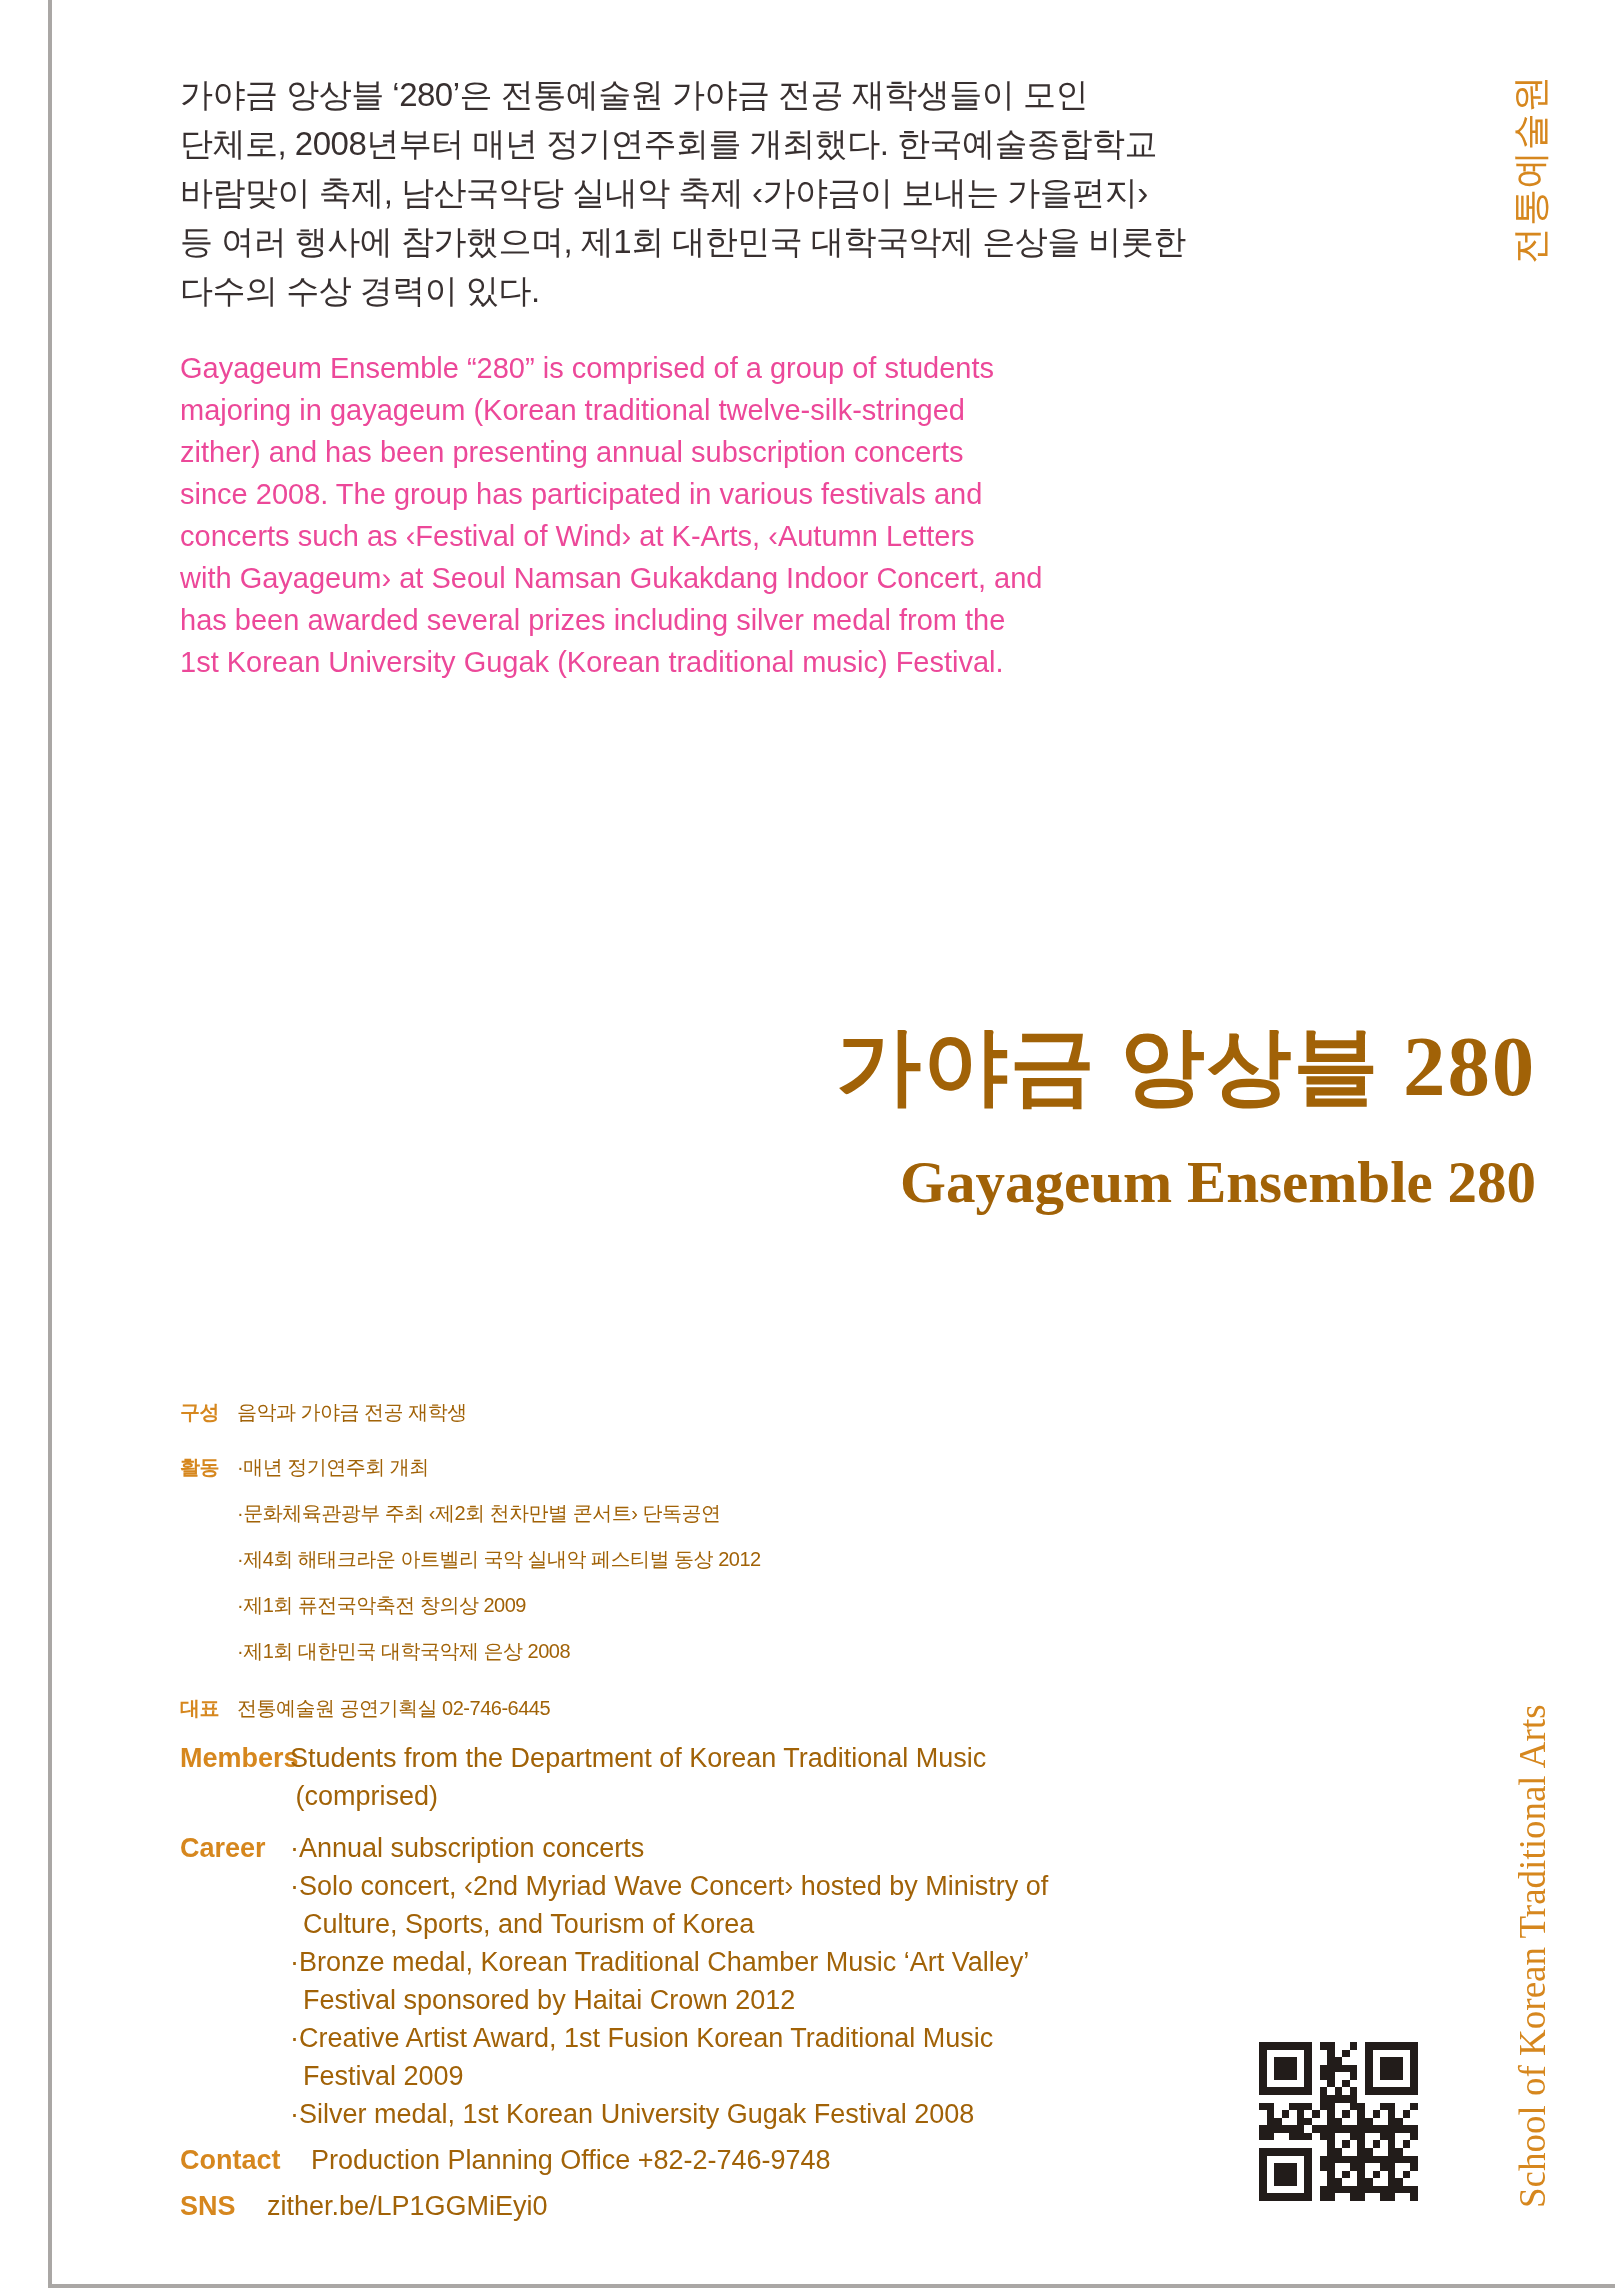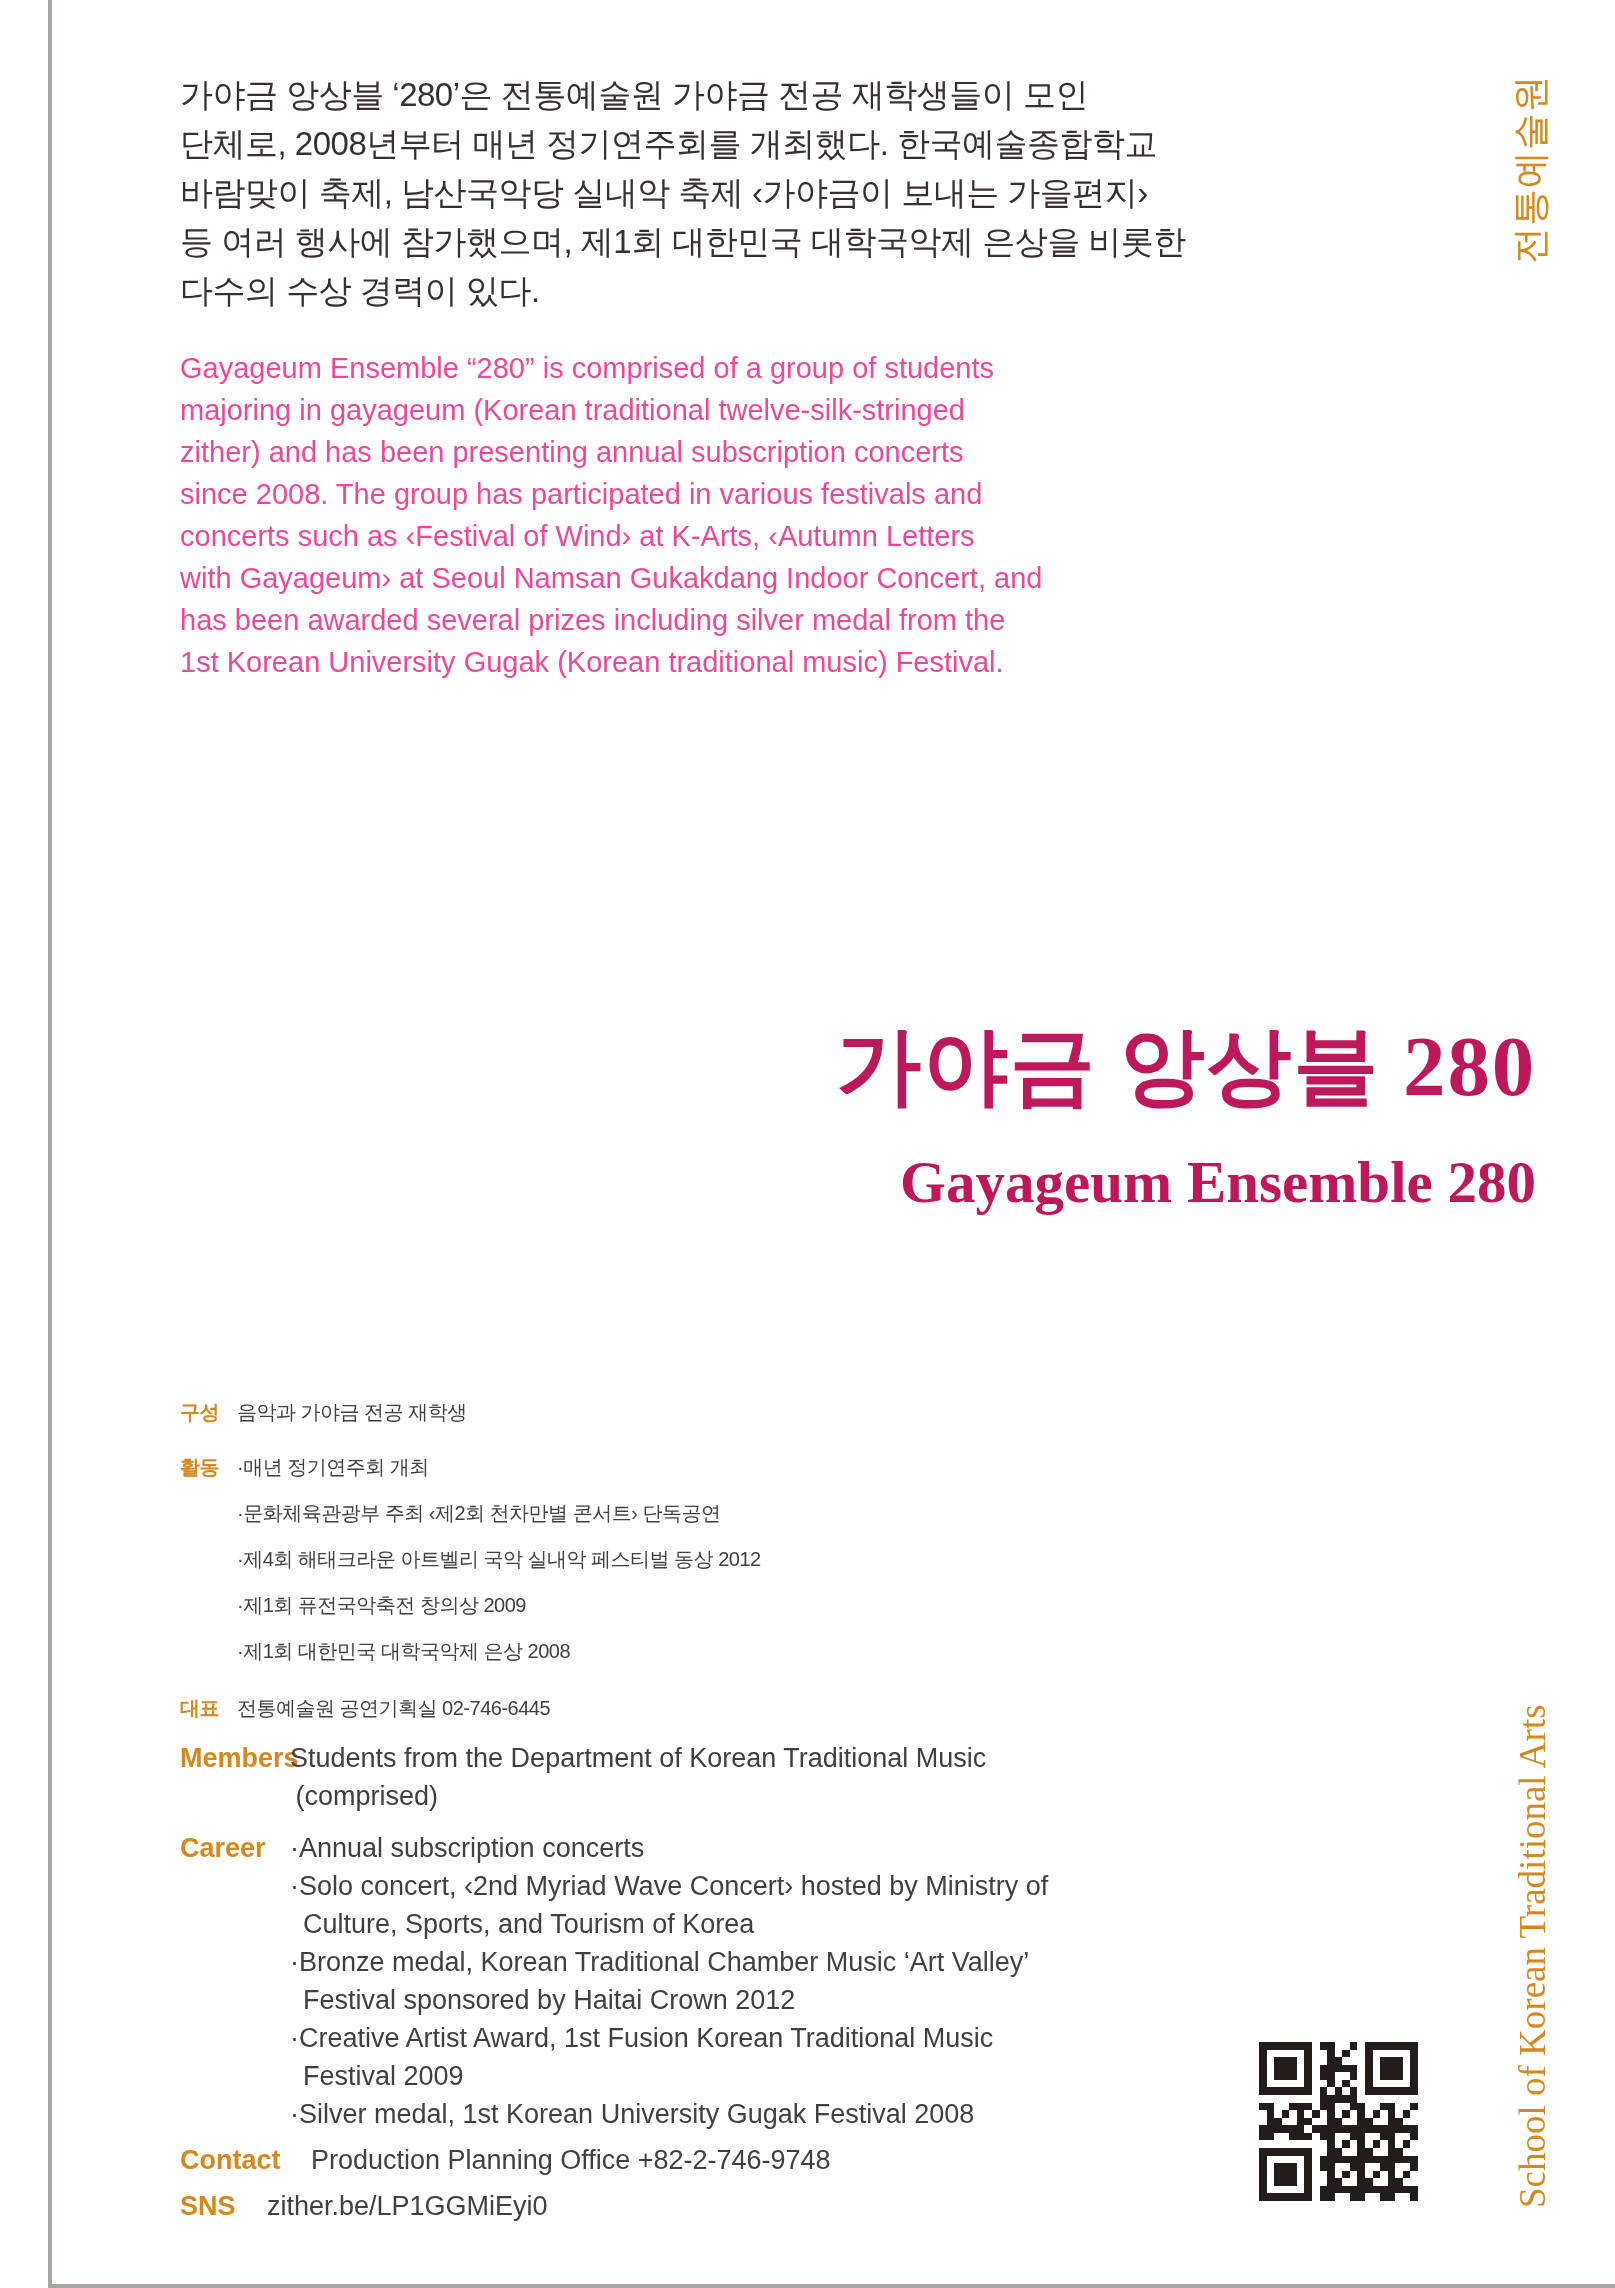--- a/index.html
+++ b/index.html
@@ -12,28 +12,28 @@
 
   .intro-ko{position:absolute;left:132px;top:70px;font-size:33px;line-height:49px;
     letter-spacing:-0.5px;color:#383030;}
   .intro-en{position:absolute;left:132px;top:347px;font-size:29px;line-height:42px;color:#ec4899;}
 
   .vtext{position:absolute;transform-origin:0 0;transform:rotate(-90deg);
     white-space:nowrap;color:#d6871e;font-family:"Liberation Serif", serif;}
   .side-top{left:1462px;top:264px;font-size:37px;line-height:42px;letter-spacing:0.9px;}
   .side-bottom{left:1464px;top:2208px;font-size:37px;line-height:42px;}
 
-  .title-block{position:absolute;right:127px;top:1015px;text-align:right;color:#be185d;
+  .title-block{position:absolute;right:127px;top:1015px;text-align:right;color:#a16207;
     font-family:"Liberation Serif", serif;}
   .title-ko{font-size:85px;line-height:102px;font-weight:bold;letter-spacing:1.8px;}
   .title-en{font-size:59px;line-height:68px;margin-top:31px;font-weight:bold;}
 
   .row{position:absolute;left:132px;display:flex;align-items:flex-start;}
   .row .lab{color:#d6871e;font-weight:bold;flex:0 0 auto;}
-  .row .val{color:#404040;}
+  .row .val{color:#a16207;}
   .row.kr{font-size:20px;line-height:46px;letter-spacing:-0.5px;}
   .row.en{font-size:27px;line-height:38px;}
   .row.kr .lab{width:57px;}
   .lab-men{width:110px;}
   .lab-con{width:131px;}
   .lab-sns{width:87px;}
   .cont{margin-left:13px;}
   .ind{margin-left:5.5px;}
 
   .qr{position:absolute;left:1211px;top:2042px;width:159px;height:159px;}

